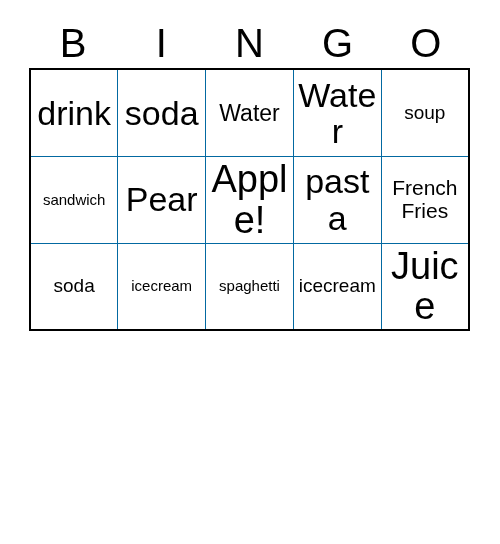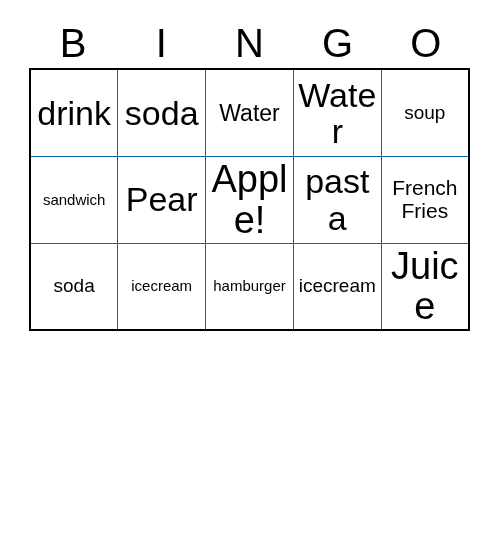--- a/index.html
+++ b/index.html
@@ -133,21 +133,21 @@
 
 
     <div class="grid-row">
       <div class="cell">
           <span class="cell-text fs-md">soda</span>
         </div>
       <div class="cell">
           <span class="cell-text fs-xxs">icecream</span>
         </div>
       <div class="cell">
-          <span class="cell-text fs-xxs">hamburger</span>
+          <span class="cell-text fs-xxs">spaghetti</span>
         </div>
       <div class="cell">
           <span class="cell-text fs-xs">icecream</span>
         </div>
       <div class="cell">
           <span class="cell-text fs-xl">Juice</span>
         </div>
     </div>
 
   </div>

